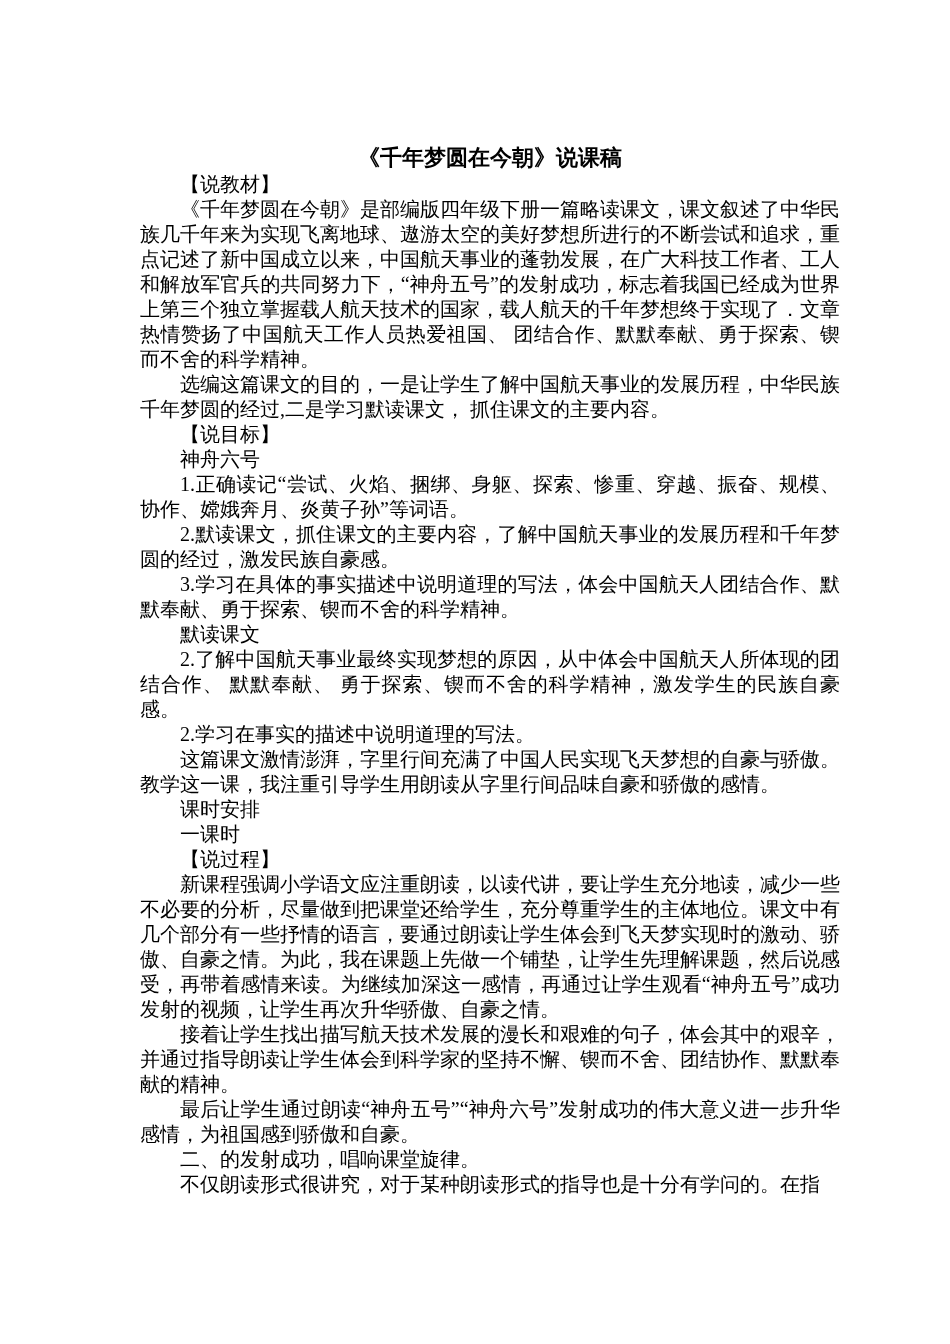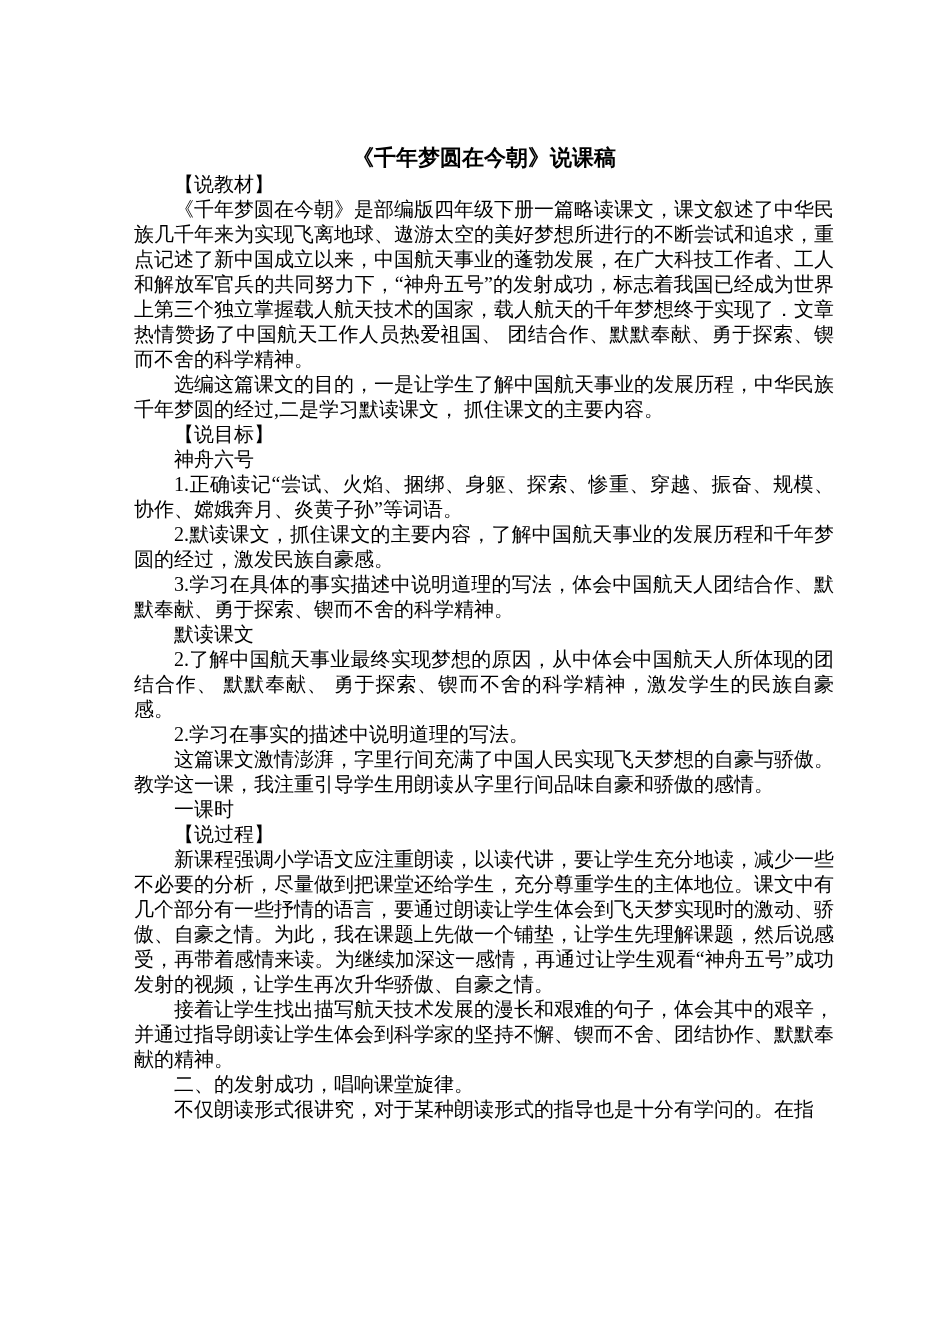--- a/index.html
+++ b/index.html
@@ -7,21 +7,21 @@
     width: 950px;
     height: 1344px;
     background: #ffffff;
     color: #000000;
     font-family: "Liberation Serif", "DejaVu Serif", serif;
     position: relative;
     overflow: hidden;
   }
   .doc {
     position: absolute;
-    left: 134px;
+    left: 140px;
     top: 143px;
     width: 700px;
   }
   .title {
     margin: 0;
     font-size: 22px;
     line-height: 29px;
     font-weight: 700;
     text-align: center;
     white-space: nowrap;
@@ -50,20 +50,22 @@
       <p class="blk">选编这篇课文的目的，一是让学生了解中国航天事业的发展历程，中华民族千年梦圆的经过,二是学习默读课文， 抓住课文的主要内容。</p>
       <p class="blk heading">【说目标】</p>
       <p class="blk heading">神舟六号</p>
       <p class="blk">1.正确读记“尝试、火焰、捆绑、身躯、探索、惨重、穿越、振奋、规模、协作、嫦娥奔月、炎黄子孙”等词语。</p>
       <p class="blk">2.默读课文，抓住课文的主要内容，了解中国航天事业的发展历程和千年梦圆的经过，激发民族自豪感。</p>
       <p class="blk">3.学习在具体的事实描述中说明道理的写法，体会中国航天人团结合作、默默奉献、勇于探索、锲而不舍的科学精神。</p>
       <p class="blk heading">默读课文</p>
       <p class="blk">2.了解中国航天事业最终实现梦想的原因，从中体会中国航天人所体现的团结合作、 默默奉献、 勇于探索、锲而不舍的科学精神，激发学生的民族自豪感。</p>
       <p class="blk">2.学习在事实的描述中说明道理的写法。</p>
       <p class="blk">这篇课文激情澎湃，字里行间充满了中国人民实现飞天梦想的自豪与骄傲。教学这一课，我注重引导学生用朗读从字里行间品味自豪和骄傲的感情。</p>
+      <p class="blk">课时安排</p>
       <p class="blk">一课时</p>
       <p class="blk heading">【说过程】</p>
       <p class="blk">新课程强调小学语文应注重朗读，以读代讲，要让学生充分地读，减少一些不必要的分析，尽量做到把课堂还给学生，充分尊重学生的主体地位。课文中有几个部分有一些抒情的语言，要通过朗读让学生体会到飞天梦实现时的激动、骄傲、自豪之情。为此，我在课题上先做一个铺垫，让学生先理解课题，然后说感受，再带着感情来读。为继续加深这一感情，再通过让学生观看“神舟五号”成功发射的视频，让学生再次升华骄傲、自豪之情。</p>
       <p class="blk">接着让学生找出描写航天技术发展的漫长和艰难的句子，体会其中的艰辛，并通过指导朗读让学生体会到科学家的坚持不懈、锲而不舍、团结协作、默默奉献的精神。</p>
+      <p class="blk">最后让学生通过朗读“神舟五号”“神舟六号”发射成功的伟大意义进一步升华感情，为祖国感到骄傲和自豪。</p>
       <p class="blk">二、的发射成功，唱响课堂旋律。</p>
       <p class="blk">不仅朗读形式很讲究，对于某种朗读形式的指导也是十分有学问的。在指</p>
     </div>
 </div>
 
 </body></html>

